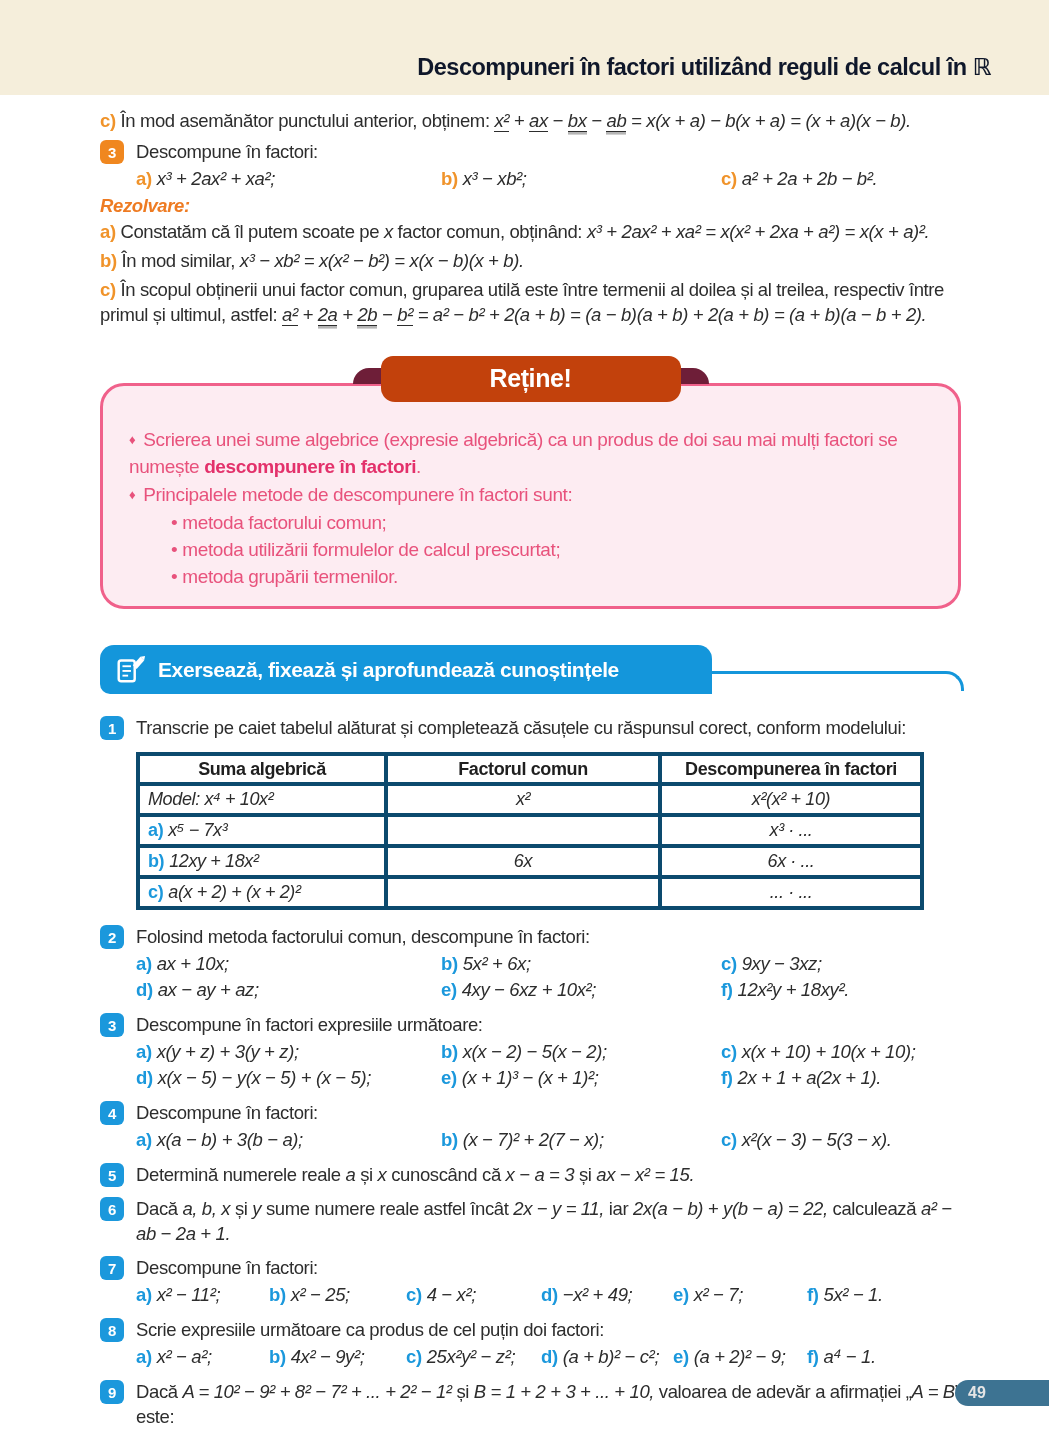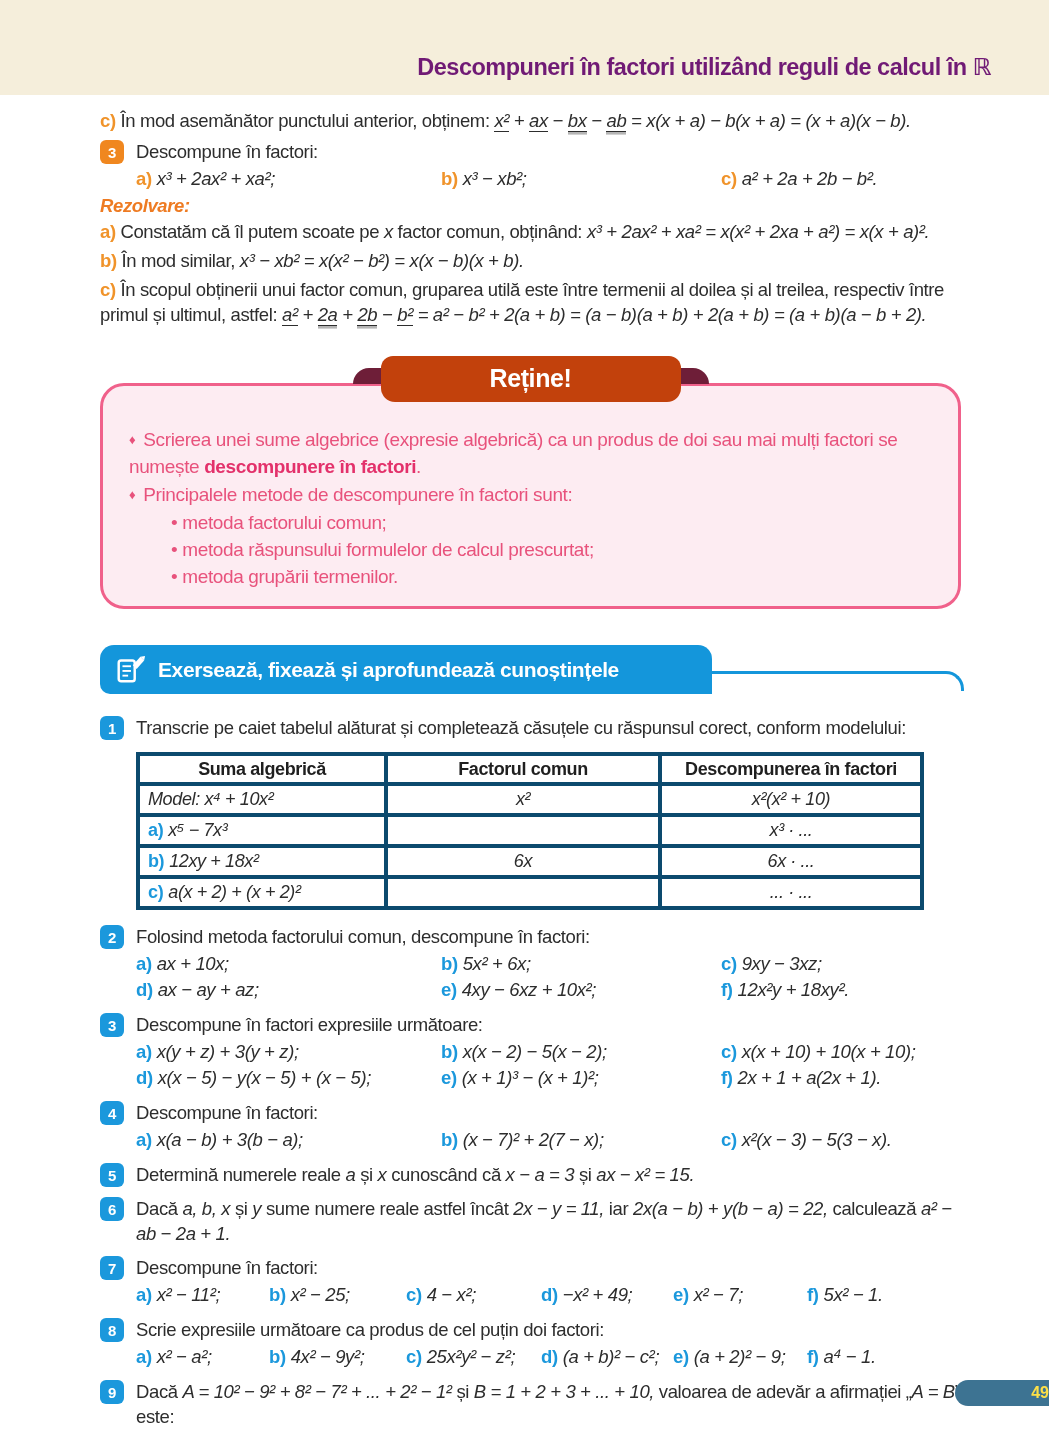--- a/index.html
+++ b/index.html
@@ -10,21 +10,21 @@
     font-family:"Liberation Sans","DejaVu Sans",sans-serif;
     color:#2d2d2d;
   }
   
   .topband {
     position:absolute; top:0; left:0; width:1049px; height:95px;
     background:#f5eedb; display:flex; align-items:flex-end; justify-content:flex-end;
     padding:0 58px 14px 0;
   }
   .topband h1 {
-    font-size:23.5px; font-weight:700; color:#701a75; letter-spacing:-0.5px;
+    font-size:23.5px; font-weight:700; color:#0f172a; letter-spacing:-0.5px;
   }
   
   .content {
     position:absolute; top:95px; left:0; width:1049px;
     padding:13px 88px 0 100px;
     font-size:18.5px; line-height:25px; letter-spacing:-0.38px;
   }
   .line { margin:0 0 4px 0; }
   .i   { font-style:italic; }
   .iu1 { font-style:italic; border-bottom:1.6px solid #2d2d2d; }
@@ -91,22 +91,22 @@
   }
   table.ex-table td, table.ex-table th { border:4px solid #0c4a6e; }
   table.ex-table { border:2.5px solid #16272e; }
   table.ex-table th { height:30px; font-size:18px; font-weight:700; text-align:center; color:#1f1f1f; }
   table.ex-table td { height:31px; padding:0 8px; }
   td.c-left   { text-align:left; padding-left:11px; }
   td.c-center { text-align:center; }
   
   .pagenum {
     position:absolute; right:0; bottom:33px; width:94px; height:26px;
-    background:#3d7392; color:#fde047; border-radius:13px 0 0 13px;
-    line-height:26px; padding-left:13px; font-size:16px; font-weight:700;text-align:right;
+    background:#3d7392; color:#e5e5e5; border-radius:13px 0 0 13px;
+    line-height:26px; padding-left:13px; font-size:16px; font-weight:700;
   }
 </style>
 </head>
 <body>
 
 <div class="page">
 
   <header class="topband">
     <h1>Descompuneri în factori utilizând reguli de calcul în ℝ</h1>
   </header>
@@ -132,21 +132,21 @@
 
     <section class="retine-wrap">
       <div class="fold fold-left"></div>
       <div class="fold fold-right"></div>
       <div class="retine-tab">Reține!</div>
       <div class="retine-box">
         <p class="rline"><span class="diamond">♦</span><span>Scrierea unei sume algebrice (expresie algebrică) ca un produs de doi sau mai mulți factori se numește </span><span class="rbold">descompunere în factori</span><span>.</span></p>
         <p class="rline"><span class="diamond">♦</span><span>Principalele metode de descompunere în factori sunt:</span></p>
         <ul class="rlist">
           <li><span class="dot">•</span><span>metoda factorului comun;</span></li>
-          <li><span class="dot">•</span><span>metoda răspunsului formulelor de calcul prescurtat;</span></li>
+          <li><span class="dot">•</span><span>metoda utilizării formulelor de calcul prescurtat;</span></li>
           <li><span class="dot">•</span><span>metoda grupării termenilor.</span></li>
         </ul>
       </div>
     </section>
 
     <div class="banner-wrap">
       <div class="banner">
         <svg class="banner-icon" viewBox="0 0 34 34" width="32" height="32">
           <rect x="5" y="7" width="17" height="22" rx="2.5" fill="none" stroke="#ffffff" stroke-width="2.6"></rect>
           <line x1="9" y1="13" x2="18" y2="13" stroke="#ffffff" stroke-width="2"></line>

